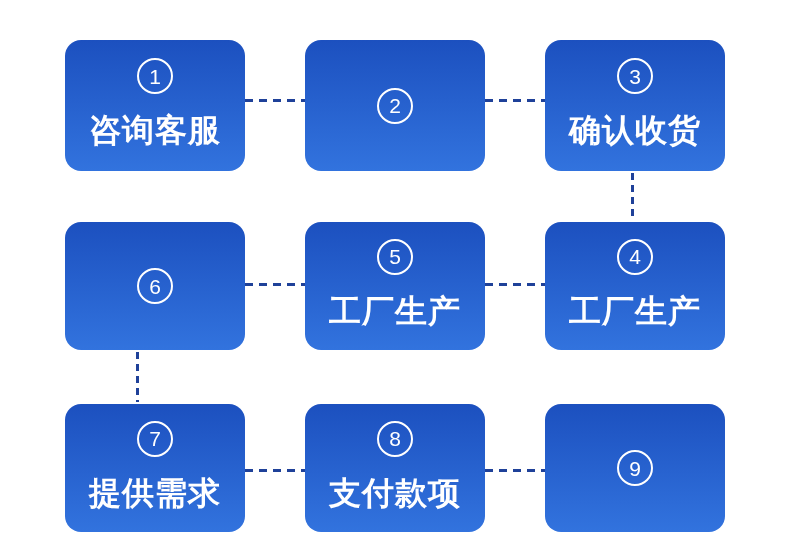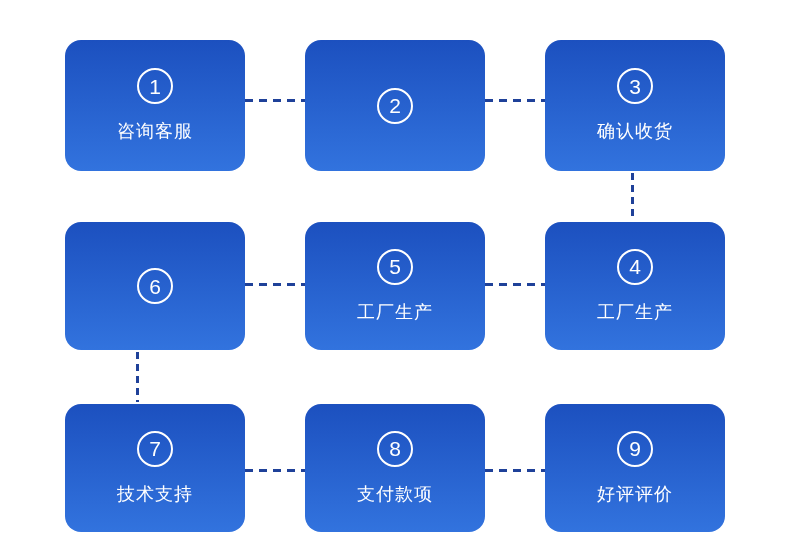--- a/index.html
+++ b/index.html
@@ -39,22 +39,22 @@
   .num{
     width:36px;height:36px;
     border:2px solid var(--text);
     border-radius:50%;
     display:flex;align-items:center;justify-content:center;
     font-size:21px;
     font-weight:400;
     line-height:1;
   }
   .label{
-    font-size:18px;
-    font-weight:400;
+    font-size:32px;
+    font-weight:700;
     letter-spacing:1px;
     white-space:nowrap;
   }
   .conn{position:absolute;}
   .conn.h{
     height:3px;width:60px;
     background:repeating-linear-gradient(90deg,var(--connector) 0 8px,transparent 8px 14px);
   }
   .conn.v{
     width:3px;
@@ -99,33 +99,32 @@
     <span class="num">
         <span>4</span>
       </span>
     <div class="label">工厂生产</div>
   </div>
 
   <div class="card r3 c1">
     <span class="num">
         <span>7</span>
       </span>
-    <div class="label">技术支持</div>
+    <div class="label">提供需求</div>
   </div>
   <div class="card r3 c2">
     <span class="num">
         <span>8</span>
       </span>
     <div class="label">支付款项</div>
   </div>
   <div class="card r3 c3">
     <span class="num">
         <span>9</span>
       </span>
-    <div class="label">好评评价</div>
   </div>
 
   <div class="conn h" style="left:245px;top:99px;"></div>
   <div class="conn h" style="left:485px;top:99px;"></div>
   <div class="conn v" style="left:631px;top:173px;height:47px;"></div>
   <div class="conn h" style="left:485px;top:283px;"></div>
   <div class="conn h" style="left:245px;top:283px;"></div>
   <div class="conn v" style="left:136px;top:352px;height:50px;"></div>
   <div class="conn h" style="left:245px;top:469px;"></div>
   <div class="conn h" style="left:485px;top:469px;"></div>

